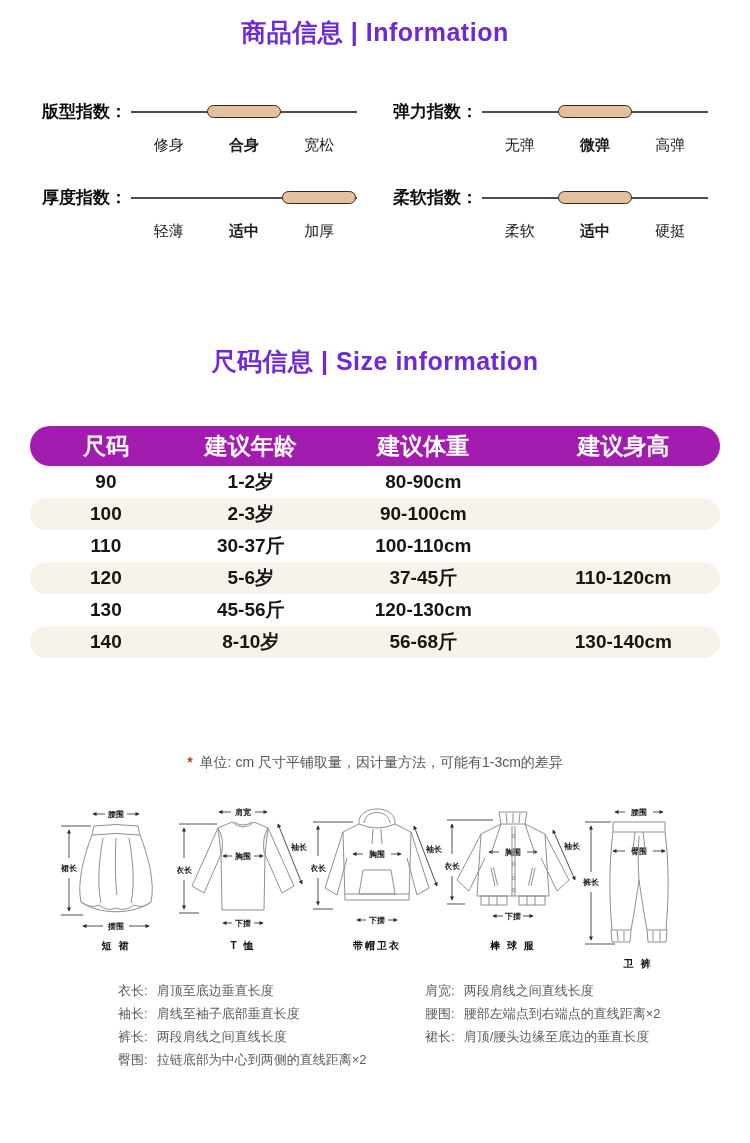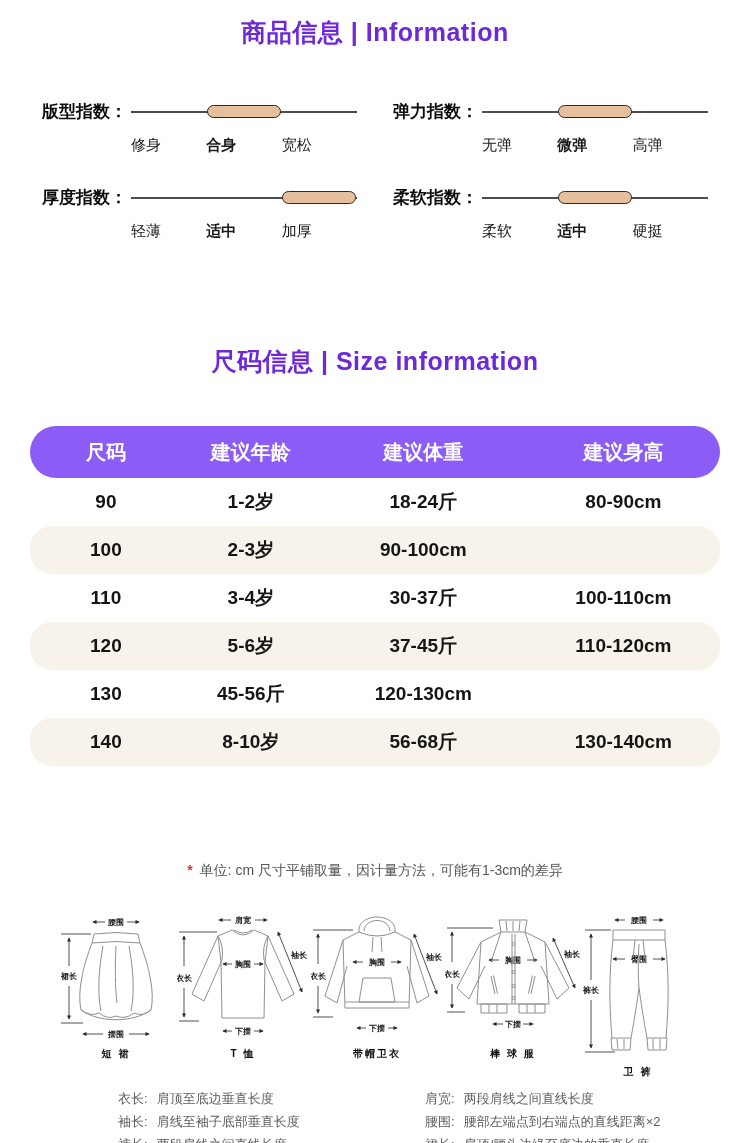--- a/index.html
+++ b/index.html
@@ -31,35 +31,35 @@
   .track-line {
     position:absolute; left:0; right:0; top:10px; border-top:2px solid #4d4d4d;
   }
   .pill {
     position:absolute; top:4px; width:74px; height:13px;
     background:#e6c09c; border:1.4px solid #33291f; border-radius:8px;
     transform:translateX(-50%);
   }
   .options { display:flex; margin-top:13px; }
   .options span {
-    flex:1; font-size:15px; color:#1a1a1a; font-weight:400;
+    flex:1; text-align:center; font-size:15px; color:#1a1a1a; font-weight:400;
   }
   .options span.active { font-weight:700; }
 
   
   .size-table { margin:48px 30px 0; }
   .trow {
     display:grid; grid-template-columns:22% 20% 30% 28%;
     align-items:center; text-align:center;
   }
   .thead {
-    height:52px; background:#8b5cf6; border-radius:26px;
-    color:#fff; font-size:20px; font-weight:700;
-  }
-  .tbody .trow { height:48px; font-size:19px; font-weight:600; color:#151515; }
+    height:40px; background:#a21caf; border-radius:26px;
+    color:#fff; font-size:23px; font-weight:700;
+  }
+  .tbody .trow { height:32px; font-size:19px; font-weight:600; color:#151515; }
   .tbody .trow:nth-child(even) { background:#f7f3ea; border-radius:22px; }
 
   
   .note { margin-top:96px; text-align:center; font-size:14px; color:#565656; }
   .note .star { color:#c43a2f; font-weight:700; margin-right:7px; }
 
   
   .diagrams {
     margin-top:24px; padding:0 7px;
     display:flex; justify-content:center; align-items:flex-start; gap:2px;
@@ -166,31 +166,29 @@
   <div class="trow thead">
     <div>尺码</div>
     <div>建议年龄</div>
     <div>建议体重</div>
     <div>建议身高</div>
   </div>
   <div class="tbody">
     <div class="trow">
       <div>90</div>
       <div>1-2岁</div>
-      <div>18-24斤</div>
       <div>80-90cm</div>
     </div>
     <div class="trow">
       <div>100</div>
       <div>2-3岁</div>
       <div>90-100cm</div>
     </div>
     <div class="trow">
       <div>110</div>
-      <div>3-4岁</div>
       <div>30-37斤</div>
       <div>100-110cm</div>
     </div>
     <div class="trow">
       <div>120</div>
       <div>5-6岁</div>
       <div>37-45斤</div>
       <div>110-120cm</div>
     </div>
     <div class="trow">

